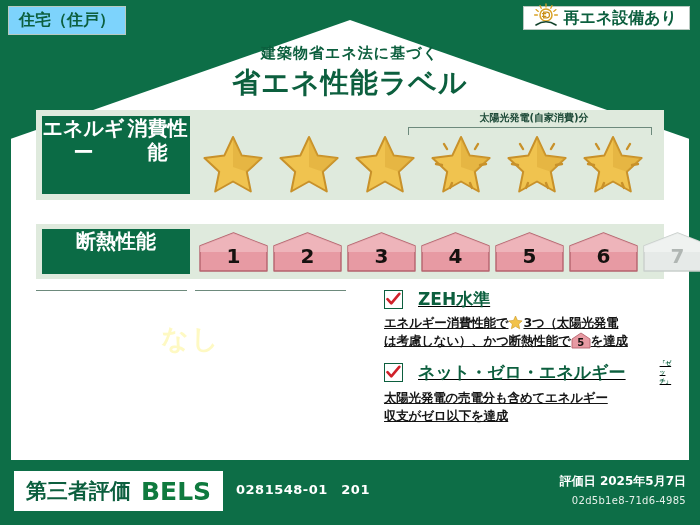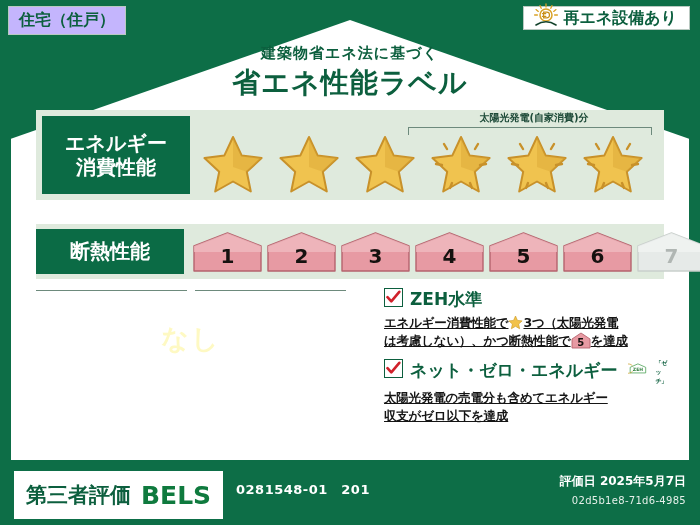--- a/index.html
+++ b/index.html
@@ -26,21 +26,21 @@
   .house-panel-inner{
     position:absolute;left:17px;top:26px;width:666px;height:432px;
     background:#ffffff;
     clip-path:polygon(0% 27%, 50% 0%, 100% 27%, 100% 100%, 0% 100%);
     -webkit-clip-path:polygon(0% 27%, 50% 0%, 100% 27%, 100% 100%, 0% 100%);
   }
 
   
   .tag-jutaku{
     position:absolute;left:8px;top:6px;
-    background:#c4b5fd;border:1px solid #b9c9c1;
+    background:#7dd3fc;border:1px solid #b9c9c1;
     padding:4px 10px 5px 10px;
     font-size:16px;font-weight:bold;color:#0c5f3e;
     letter-spacing:0px;line-height:1.1;
     z-index:6;
   }
 
   
   .badge-saiene{
     position:absolute;right:10px;top:6px;
     background:#ffffff;border:1px solid #b9c9c1;
@@ -71,25 +71,25 @@
     display:flex;align-items:center;
     z-index:5;
   }
   #row-energy{top:110px;height:90px;}
   #row-insul{top:224px;height:55px;}
 
   .perf-key{
     flex:0 0 auto;
     background:#0b6b45;color:#ffffff;
     font-weight:bold;text-align:center;
-    display:flex;flex-direction:column;justify-content:center;
+    display:flex;justify-content:center;
     line-height:1.22;
   }
   #row-energy .perf-key{width:148px;height:78px;margin-left:6px;font-size:20px;}
-  #row-insul  .perf-key{width:148px;height:45px;margin-left:0;font-size:20px;}
+  #row-insul  .perf-key{width:148px;height:45px;margin-left:6px;font-size:20px;}
 
   .perf-val{flex:1 1 auto;position:relative;height:100%;}
 
   
   .stars-wrap{
     position:absolute;left:6px;right:4px;bottom:4px;
     display:flex;align-items:flex-end;gap:2px;
   }
   .star-cell{position:relative;width:74px;height:66px;flex:0 0 auto;}
   .star-cell svg{display:block;width:74px;height:66px;}
@@ -130,21 +130,21 @@
     font-size:16px;font-weight:bold;color:#0c5f3e;white-space:nowrap;
   }
   .cost-value{
     margin-top:30px;text-align:center;
     font-size:27px;font-weight:bold;color:#fef9c3;letter-spacing:2px;
   }
 
   
   .zeh-col{position:absolute;left:384px;top:288px;width:284px;z-index:5;}
   .zeh-item{margin-bottom:9px;}
-  .zeh-head{display:flex;align-items:flex-start;gap:7px;}
+  .zeh-head{display:flex;align-items:center;gap:15px;text-decoration:underline;}
   .check-box{
     width:19px;height:19px;flex:0 0 auto;
     border:1.6px solid #0c5f3e;background:#ffffff;position:relative;
   }
   .check-box svg{position:absolute;left:1px;top:1px;width:15px;height:15px;}
   .zeh-title{font-size:17px;font-weight:bold;color:#0c5f3e;white-space:nowrap;}
   .zeh-desc{
     margin-top:3px;font-size:12.5px;line-height:1.45;color:#151515;
     font-weight:bold;letter-spacing:-0.2px;text-decoration:underline;
   }
@@ -162,21 +162,21 @@
     display:inline-block;vertical-align:-2px;font-size:6px;color:#0c5f3e;
     font-weight:bold;margin-left:1px;letter-spacing:-0.3px;
   }
 
   
   .footer{
     position:absolute;left:0;bottom:0;width:700px;height:62px;
     background:#0d6e47;z-index:7;
   }
   .bels-box{
-    position:absolute;left:14px;top:8px;height:48px;
+    position:absolute;left:14px;top:8px;height:40px;
     background:#ffffff;display:flex;align-items:center;gap:10px;
     padding:0 12px;
   }
   .bels-jp{font-size:21px;font-weight:bold;color:#0c5f3e;letter-spacing:0px;}
   .bels-en{font-size:25px;font-weight:bold;color:#0f7a3e;letter-spacing:0px;}
   .bels-no{
     position:absolute;left:236px;top:18px;
     font-size:13px;color:#ffffff;font-weight:bold;letter-spacing:0.5px;
   }
   .eval-date{

